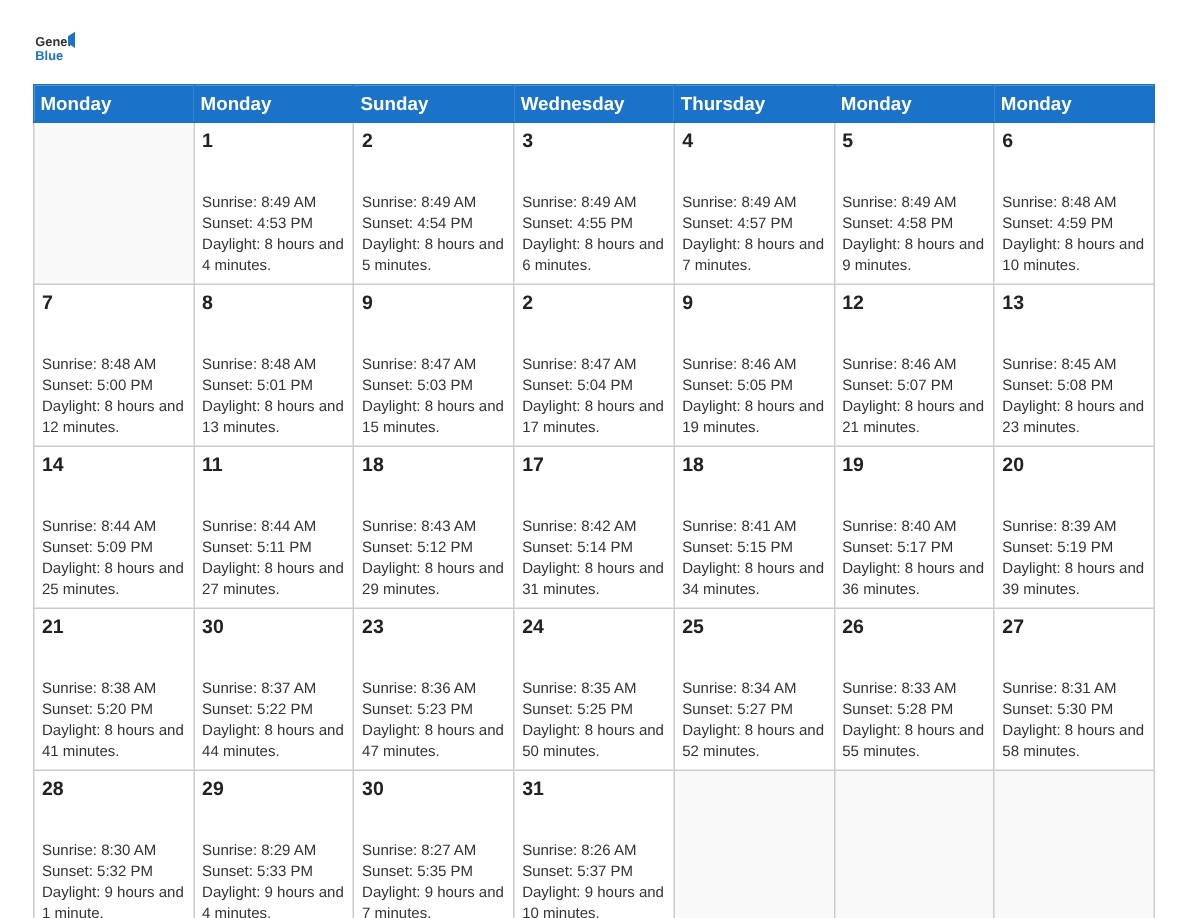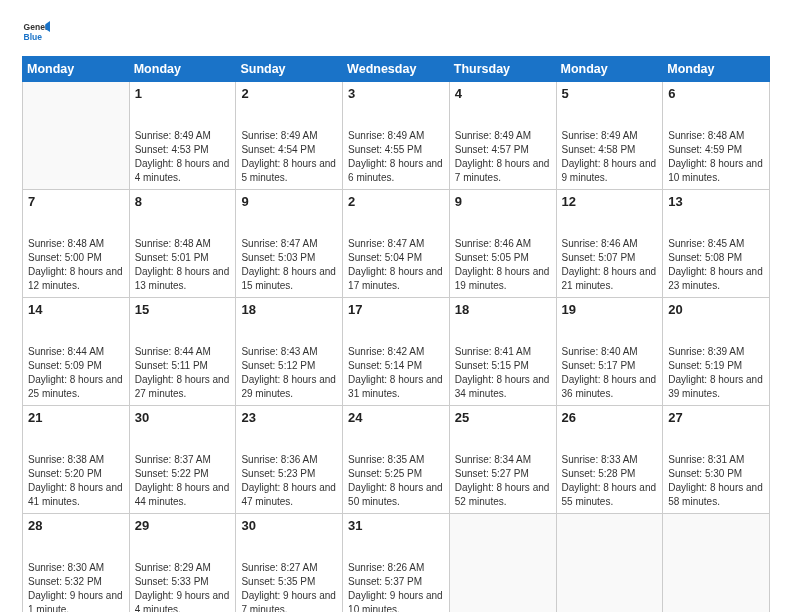--- a/index.html
+++ b/index.html
@@ -176,21 +176,21 @@
             <span class="day-number">13</span>
             <div class="day-info">Sunrise: 8:45 AM<br>Sunset: 5:08 PM<br>Daylight: 8 hours and 23 minutes.</div>
           </td>
         </tr>
         <tr>
           <td>
             <span class="day-number">14</span>
             <div class="day-info">Sunrise: 8:44 AM<br>Sunset: 5:09 PM<br>Daylight: 8 hours and 25 minutes.</div>
           </td>
           <td>
-            <span class="day-number">15</span>
+            <span class="day-number">11</span>
             <div class="day-info">Sunrise: 8:44 AM<br>Sunset: 5:11 PM<br>Daylight: 8 hours and 27 minutes.</div>
           </td>
           <td>
             <span class="day-number">18</span>
             <div class="day-info">Sunrise: 8:43 AM<br>Sunset: 5:12 PM<br>Daylight: 8 hours and 29 minutes.</div>
           </td>
           <td>
             <span class="day-number">17</span>
             <div class="day-info">Sunrise: 8:42 AM<br>Sunset: 5:14 PM<br>Daylight: 8 hours and 31 minutes.</div>
           </td>

